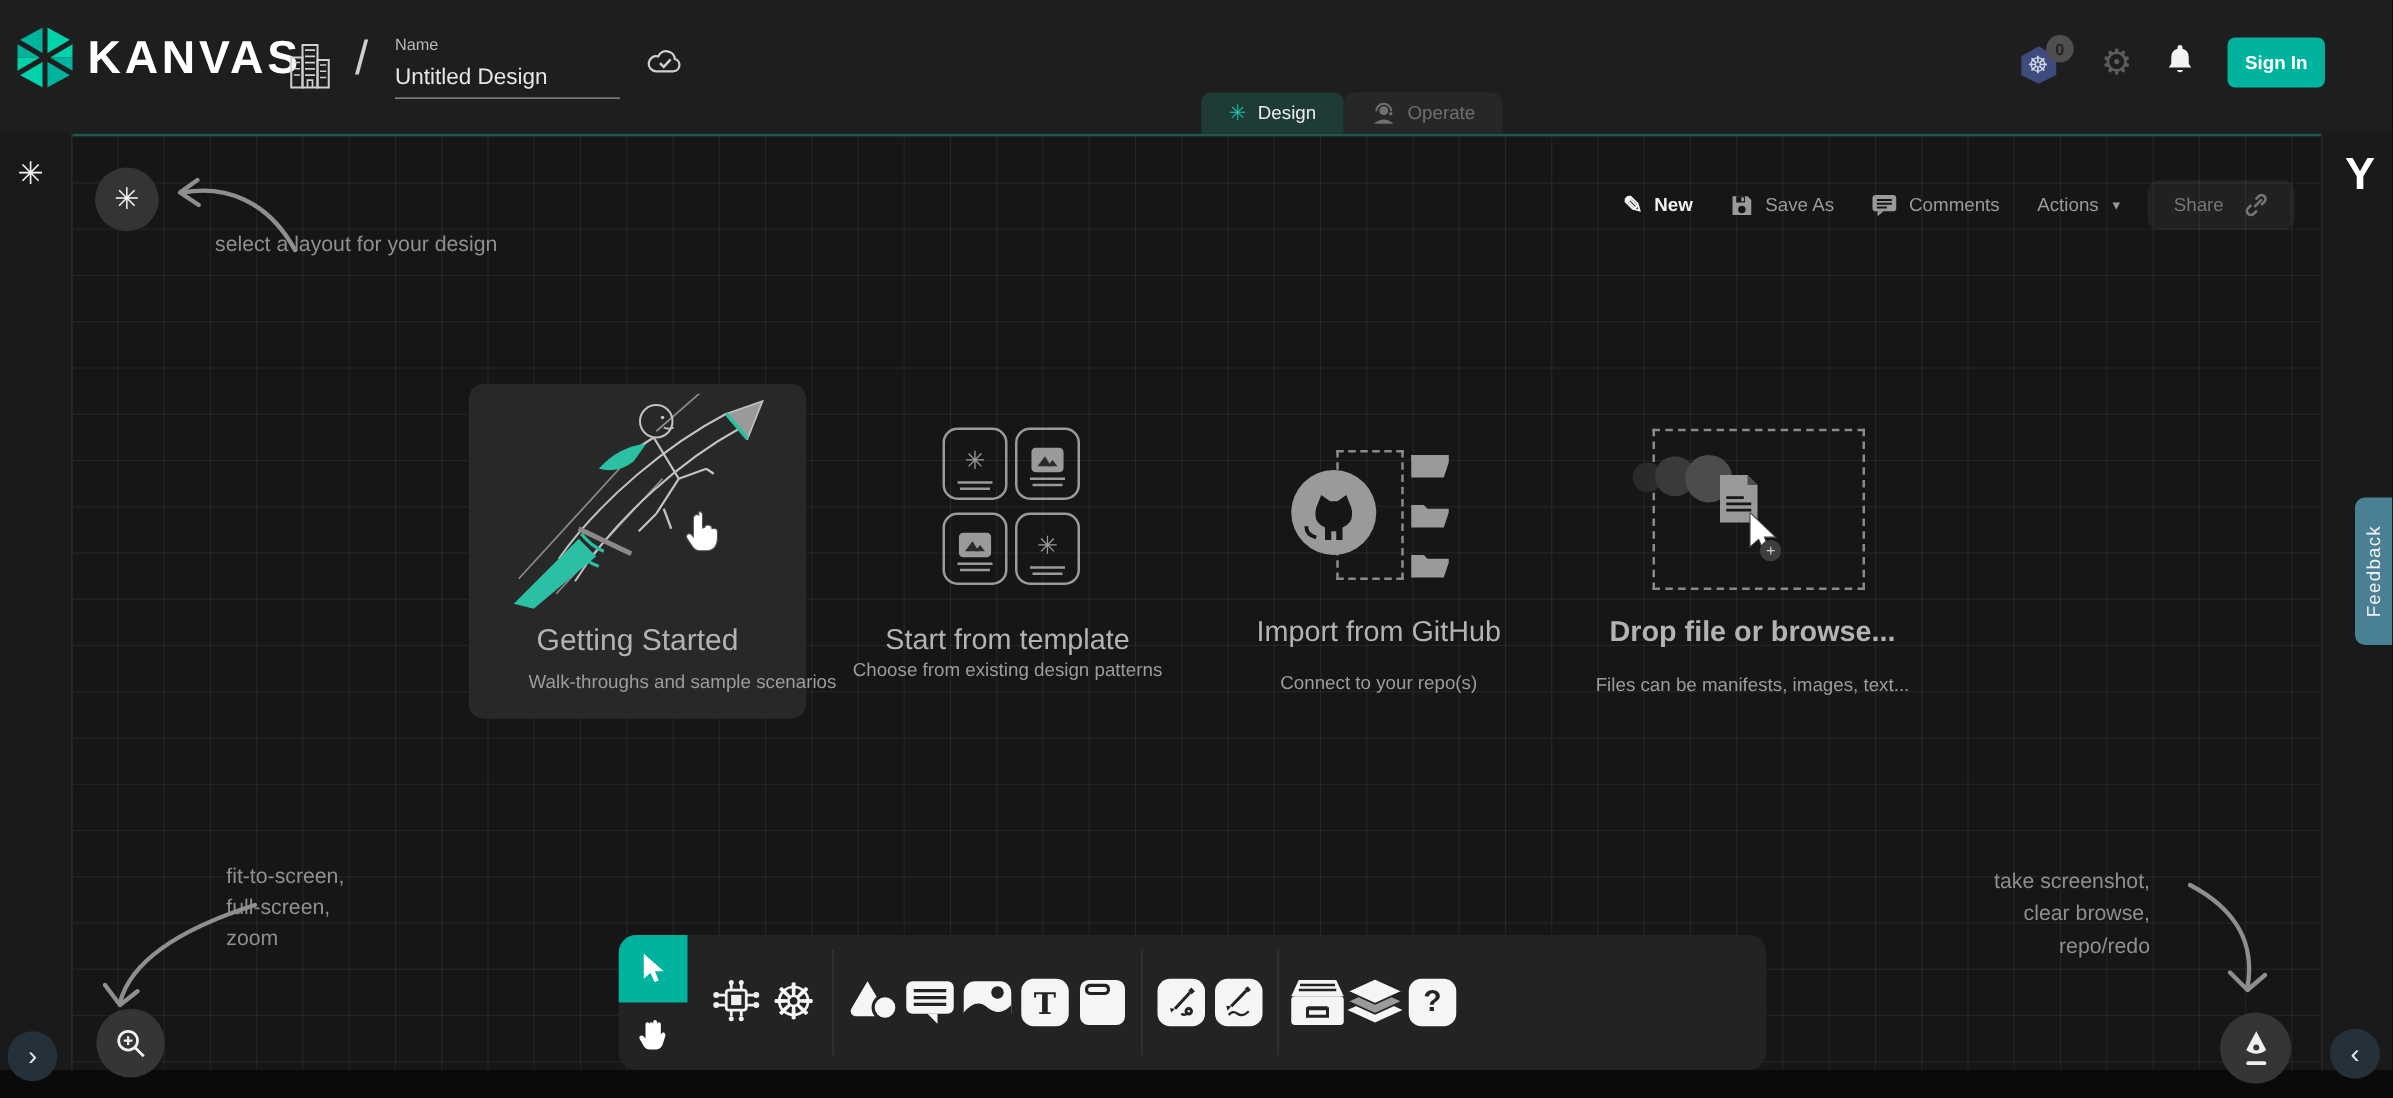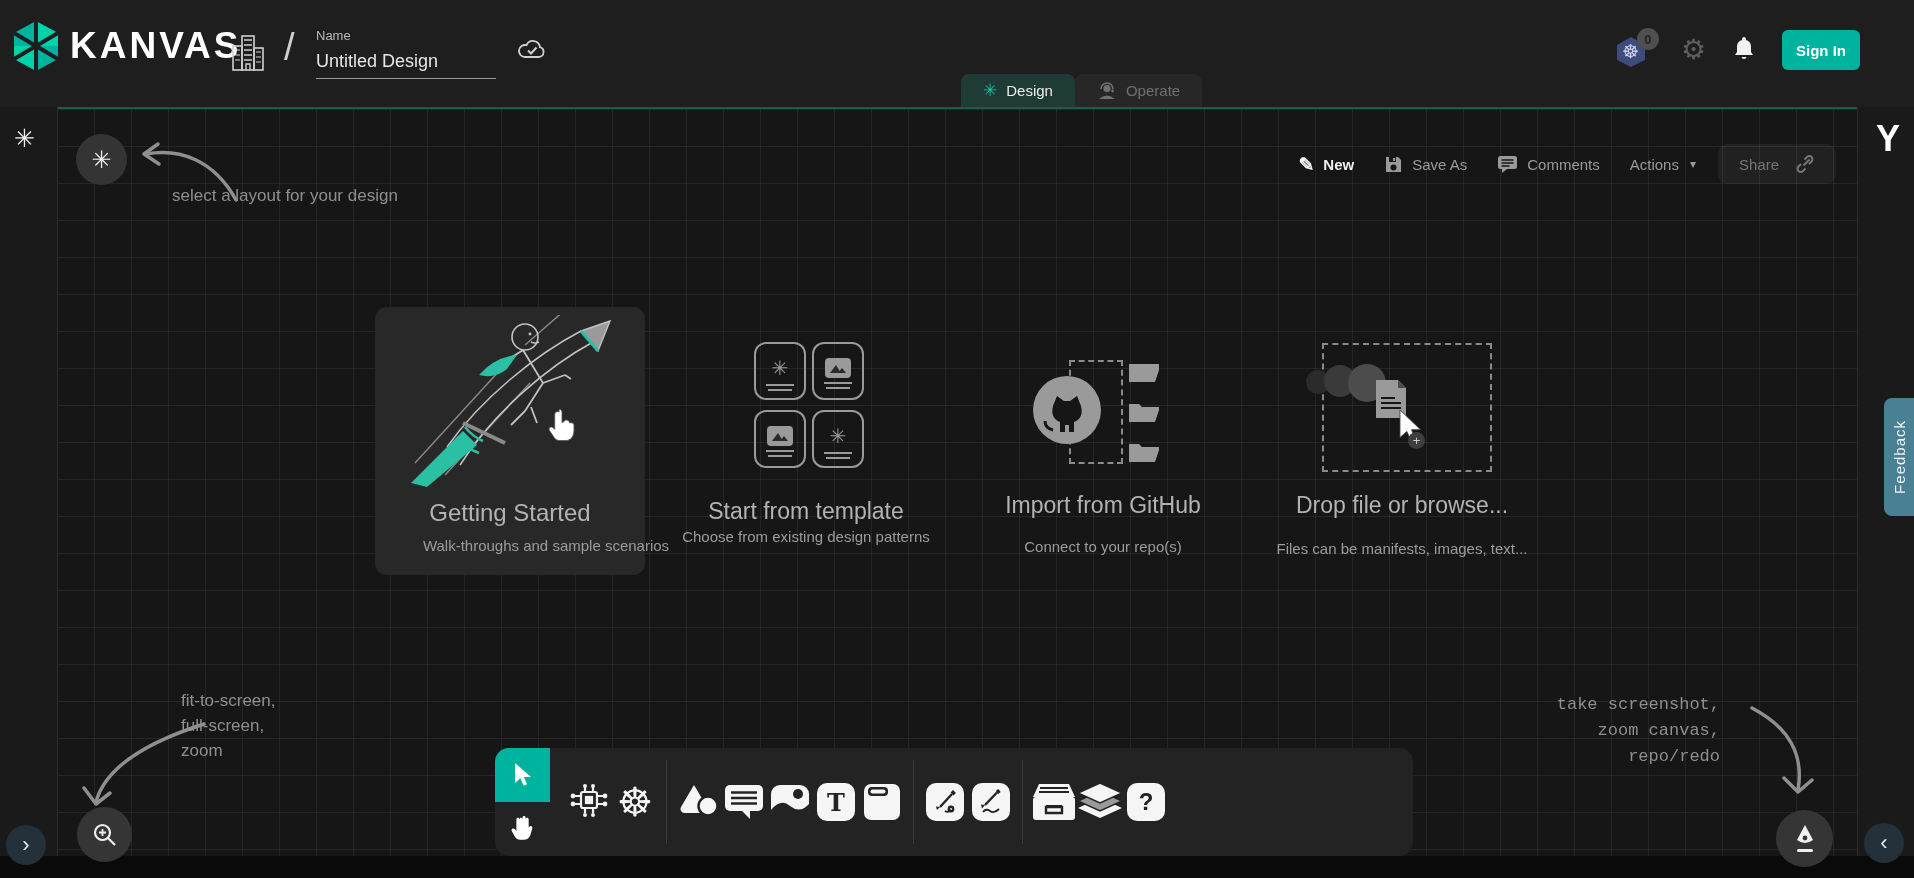--- a/index.html
+++ b/index.html
@@ -311,21 +311,21 @@
     <svg class="abs" style="left:104px;top:42px;" width="34" height="42" viewBox="0 0 34 42">
       <path d="M2 2 h22 l8 8 v30 h-30 z" fill="#9a9a9a"></path>
       <polygon points="24,2 32,10 24,10" fill="#4c4c4c"></polygon>
       <path d="M7 20 h14 M7 25 h20 M7 30 h20" stroke="#161616" stroke-width="2.2"></path>
     </svg>
     <svg class="abs" style="left:128px;top:74px;" width="28" height="36" viewBox="0 0 16 21">
       <polygon points="1,0 1,16 5,12.5 7.5,18 10,17 7.7,11.5 13,11.5" fill="#fff" stroke="#444" stroke-width=".5"></polygon>
     </svg>
     <div class="abs" style="left:138px;top:96px;width:17px;height:17px;border-radius:50%;background:#3e3e3e;color:#cfcfcf;
          font-size:13px;display:flex;align-items:center;justify-content:center;">+</div>
-    <div class="card-title center abs" style="left:0;top:156px;width:264px;">Drop file or browse...</div>
+    <div class="card-title center abs" style="left:0;top:156px;width:264px;font-weight:bold;">Drop file or browse...</div>
     <div class="card-sub center abs" style="left:-8px;top:204px;width:280px;">Files can be manifests, images, text...</div>
   </div>
 
   <div class="hint abs" style="left:181px;top:688px;line-height:25px;">
     <div>fit-to-screen,</div>
     <div>full-screen,</div>
     <div>zoom</div>
   </div>
   <svg class="abs" style="left:82px;top:712px;" width="130" height="100">
     <path d="M122 12 C 72 28 24 52 14 90" fill="none" stroke="#8f8f8f" stroke-width="3.5" stroke-linecap="round"></path>
@@ -335,23 +335,23 @@
     <svg width="26" height="26" viewBox="0 0 26 26" fill="none" stroke="#f0f0f0" stroke-width="2.2">
       <circle cx="10.5" cy="10.5" r="7.5"></circle>
       <line x1="16" y1="16" x2="23" y2="23"></line>
       <path d="M7 10.5 h7 M10.5 7 v7" stroke-width="1.8"></path>
     </svg>
   </div>
   <div class="chev-btn" style="left:6px;top:825px;">
     <span>›</span>
   </div>
 
-  <div class="hint hint-right abs" style="left:1520px;top:692px;width:200px;line-height:26px;font-family:Liberation Mono, monospace;">
+  <div class="hint hint-right abs" style="left:1520px;top:692px;width:200px;line-height:26px;">
     <div>take screenshot,</div>
-    <div>zoom canvas,</div>
+    <div>clear browse,</div>
     <div>repo/redo</div>
   </div>
   <svg class="abs" style="left:1742px;top:700px;" width="72" height="100">
     <path d="M10 8 C 48 28 62 55 56 90" fill="none" stroke="#8f8f8f" stroke-width="3.5" stroke-linecap="round"></path>
     <path d="M42 78 L56 92 L70 80" fill="none" stroke="#8f8f8f" stroke-width="3.5" stroke-linecap="round" stroke-linejoin="round"></path>
   </svg>
   <div class="circle-btn" style="left:1776px;top:810px;width:57px;height:57px;">
     <svg width="26" height="30" viewBox="0 0 26 30">
       <path d="M13 1 L21 16 Q13 22 5 16 Z" fill="#f0f0f0"></path>
       <circle cx="13" cy="14" r="2.4" fill="#353535"></circle>

